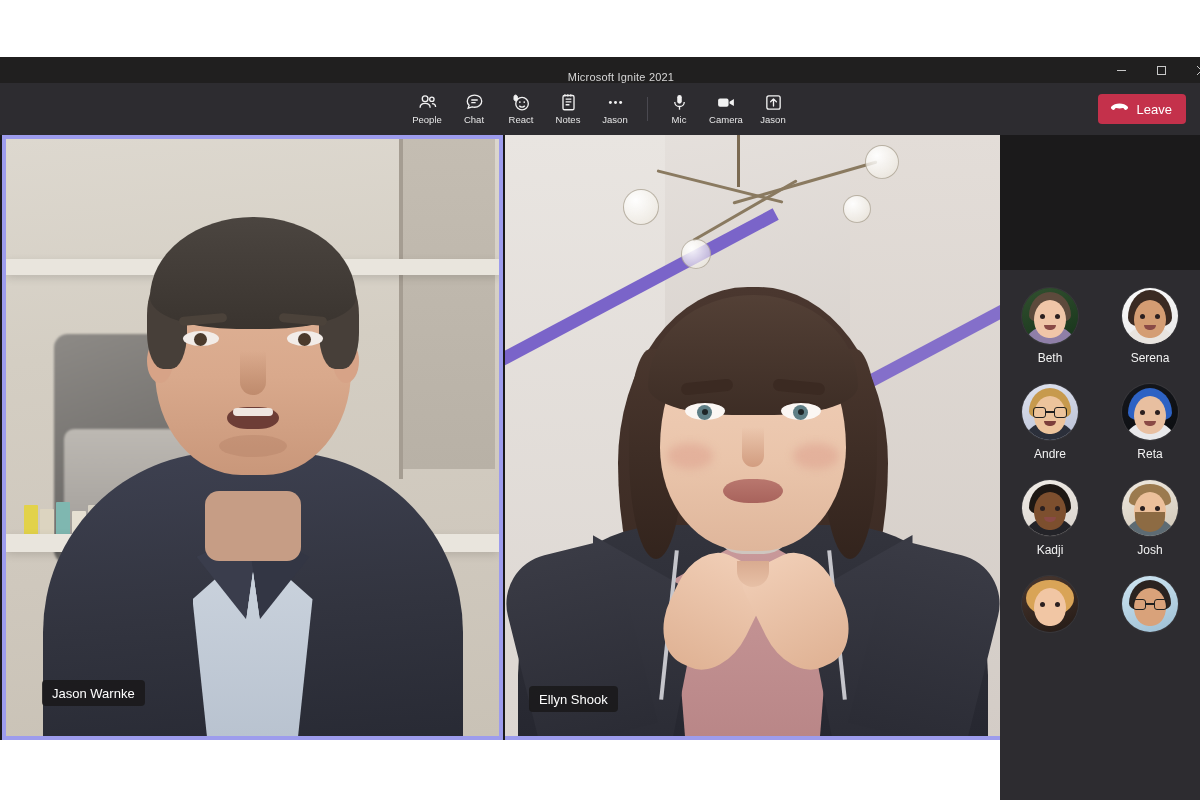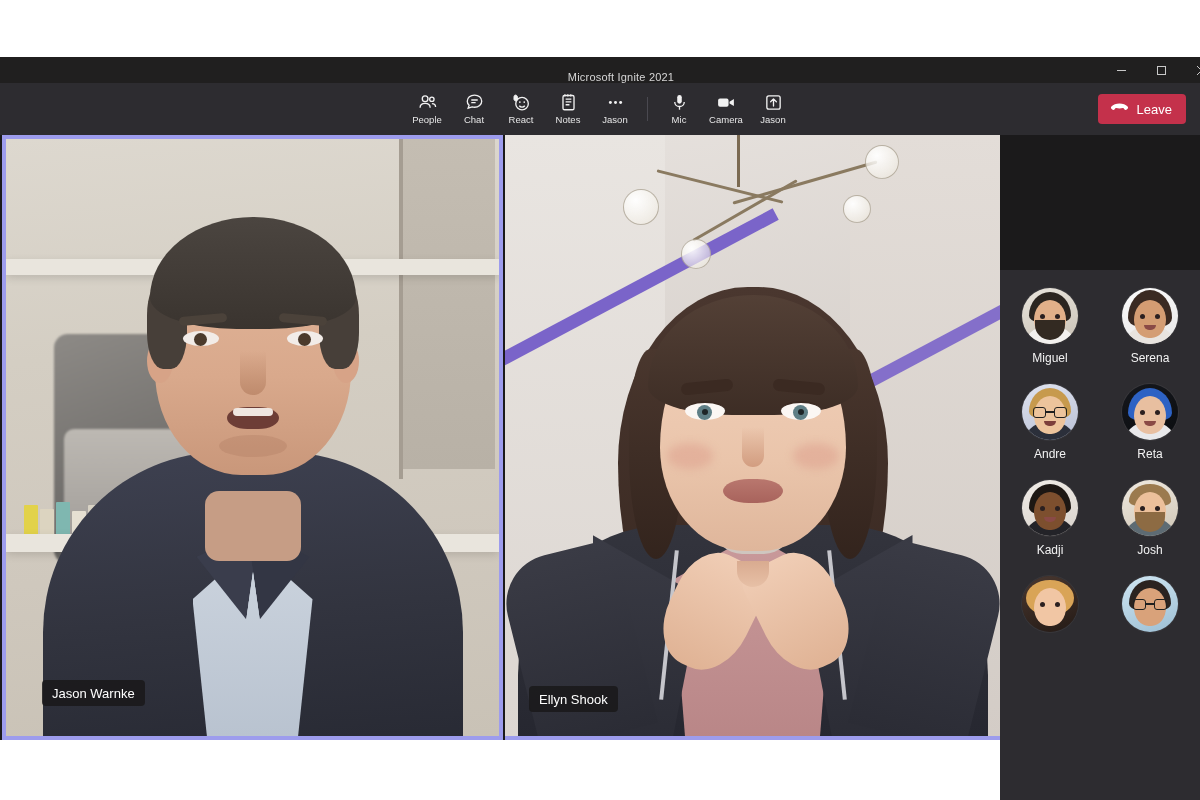--- a/index.html
+++ b/index.html
@@ -492,36 +492,36 @@
         <div class="e-armR"></div>
         <div class="e-handL"></div>
         <div class="e-handR"></div>
         <div class="e-heartnotch"></div>
       </div>
       <div class="namelabel" style="left:24px;bottom:28px;">Ellyn Shook</div>
     </div>
 
     <div class="roster">
 
-
-
-      <div class="pcell">
-        <div class="pav">
-            <div class="ph">
-          <div class="fa-bg" style="background:linear-gradient(160deg,#e8e4dc,#c9c2b6);"></div>
-          <div class="fa-body" style="background:#f2f0ee;"></div>
-          <div class="fa-hair" style="background:#2b2520;"></div>
-          <div class="fa-face" style="background:#e2b089;"></div>
-          <div class="fa-beard" style="background:#332a22;"></div>
+      <div class="pcell">
+        <div class="pav">
+            <div class="ph">
+          <div class="fa-bg" style="background:linear-gradient(160deg,#31502f,#16331a);"></div>
+          <div class="fa-body" style="background:#8f7fa8;"></div>
+          <div class="fa-hair" style="background:#5d4a3c;"></div>
+          <div class="fa-face" style="background:#f0c6a8;"></div>
           <div class="fa-eyeL"></div>
               <div class="fa-eyeR"></div>
-        </div>
-          </div>
-        <div class="pname">Miguel</div>
-      </div>
+              <div class="fa-mouth"></div>
+        </div>
+          </div>
+        <div class="pname">Beth</div>
+      </div>
+
+
 
 
 
       <div class="pcell">
         <div class="pav">
             <div class="ph">
           <div class="fa-bg" style="background:linear-gradient(160deg,#fbfbfb,#e7e7e7);"></div>
           <div class="fa-body" style="background:#e8e4df;"></div>
           <div class="fa-hair" style="background:#3a2a22;width:44px;height:36px;top:2px;"></div>
           <div class="fa-face" style="background:#d49d73;"></div>

